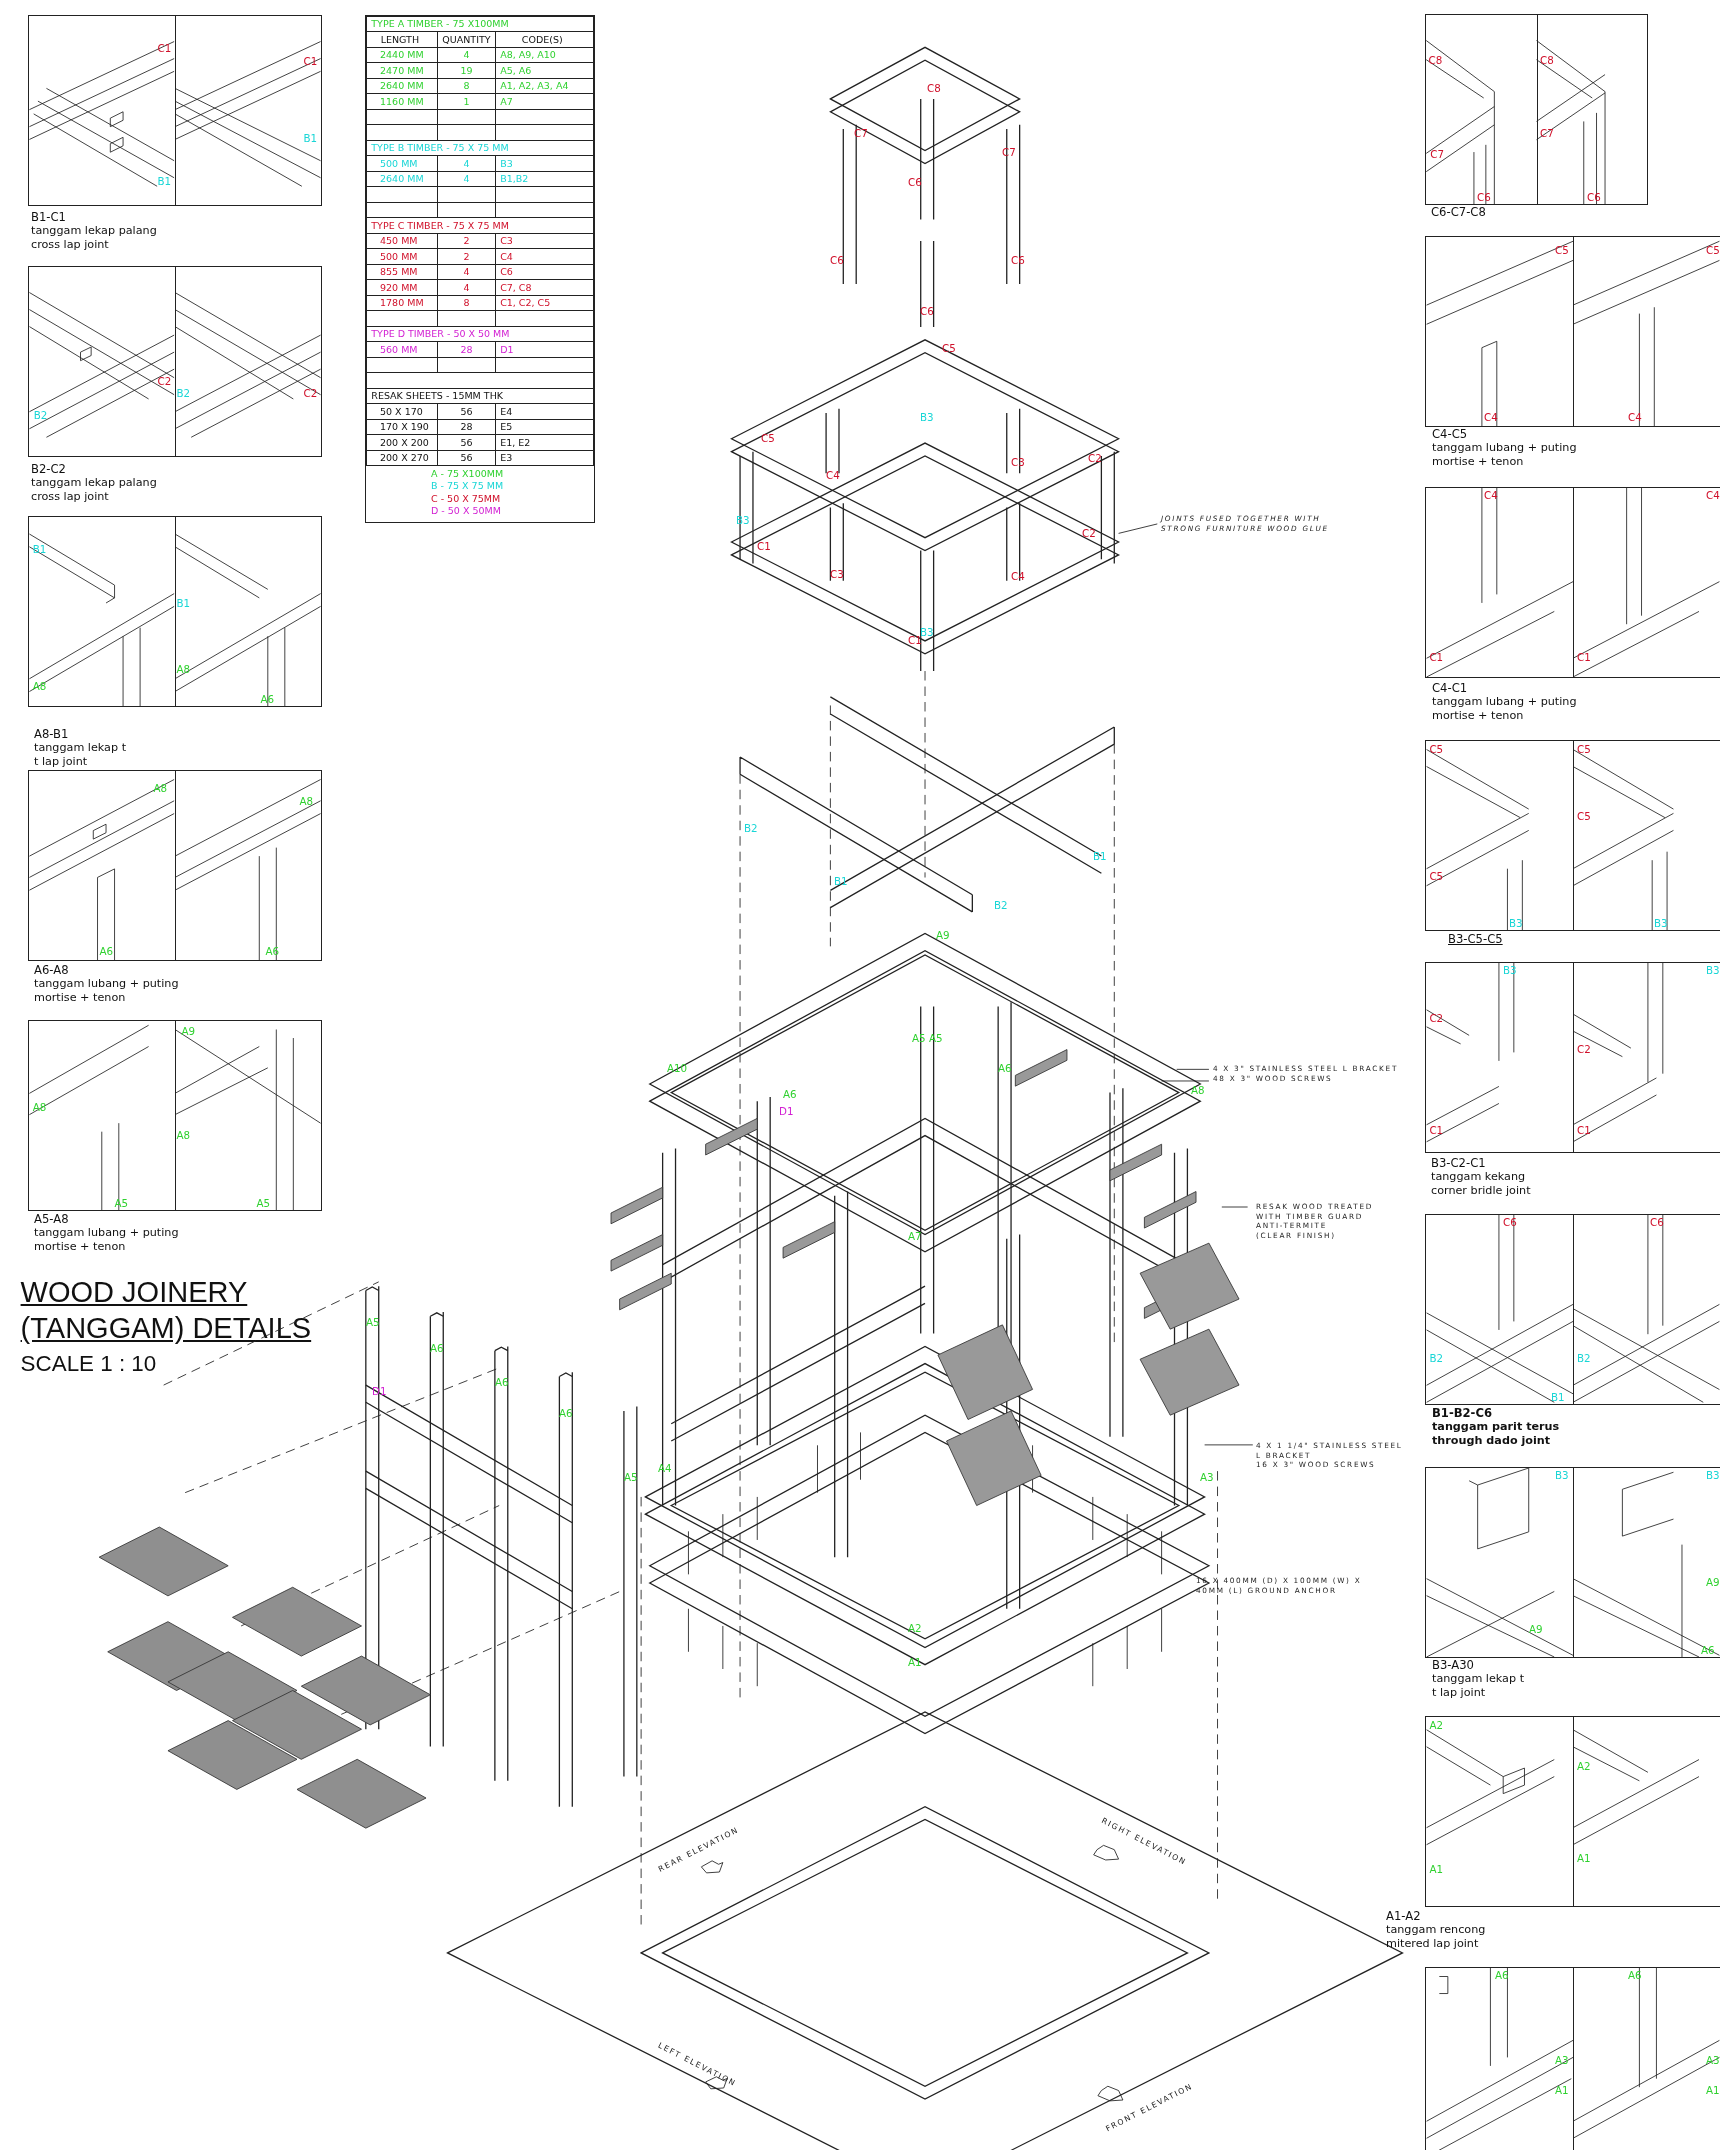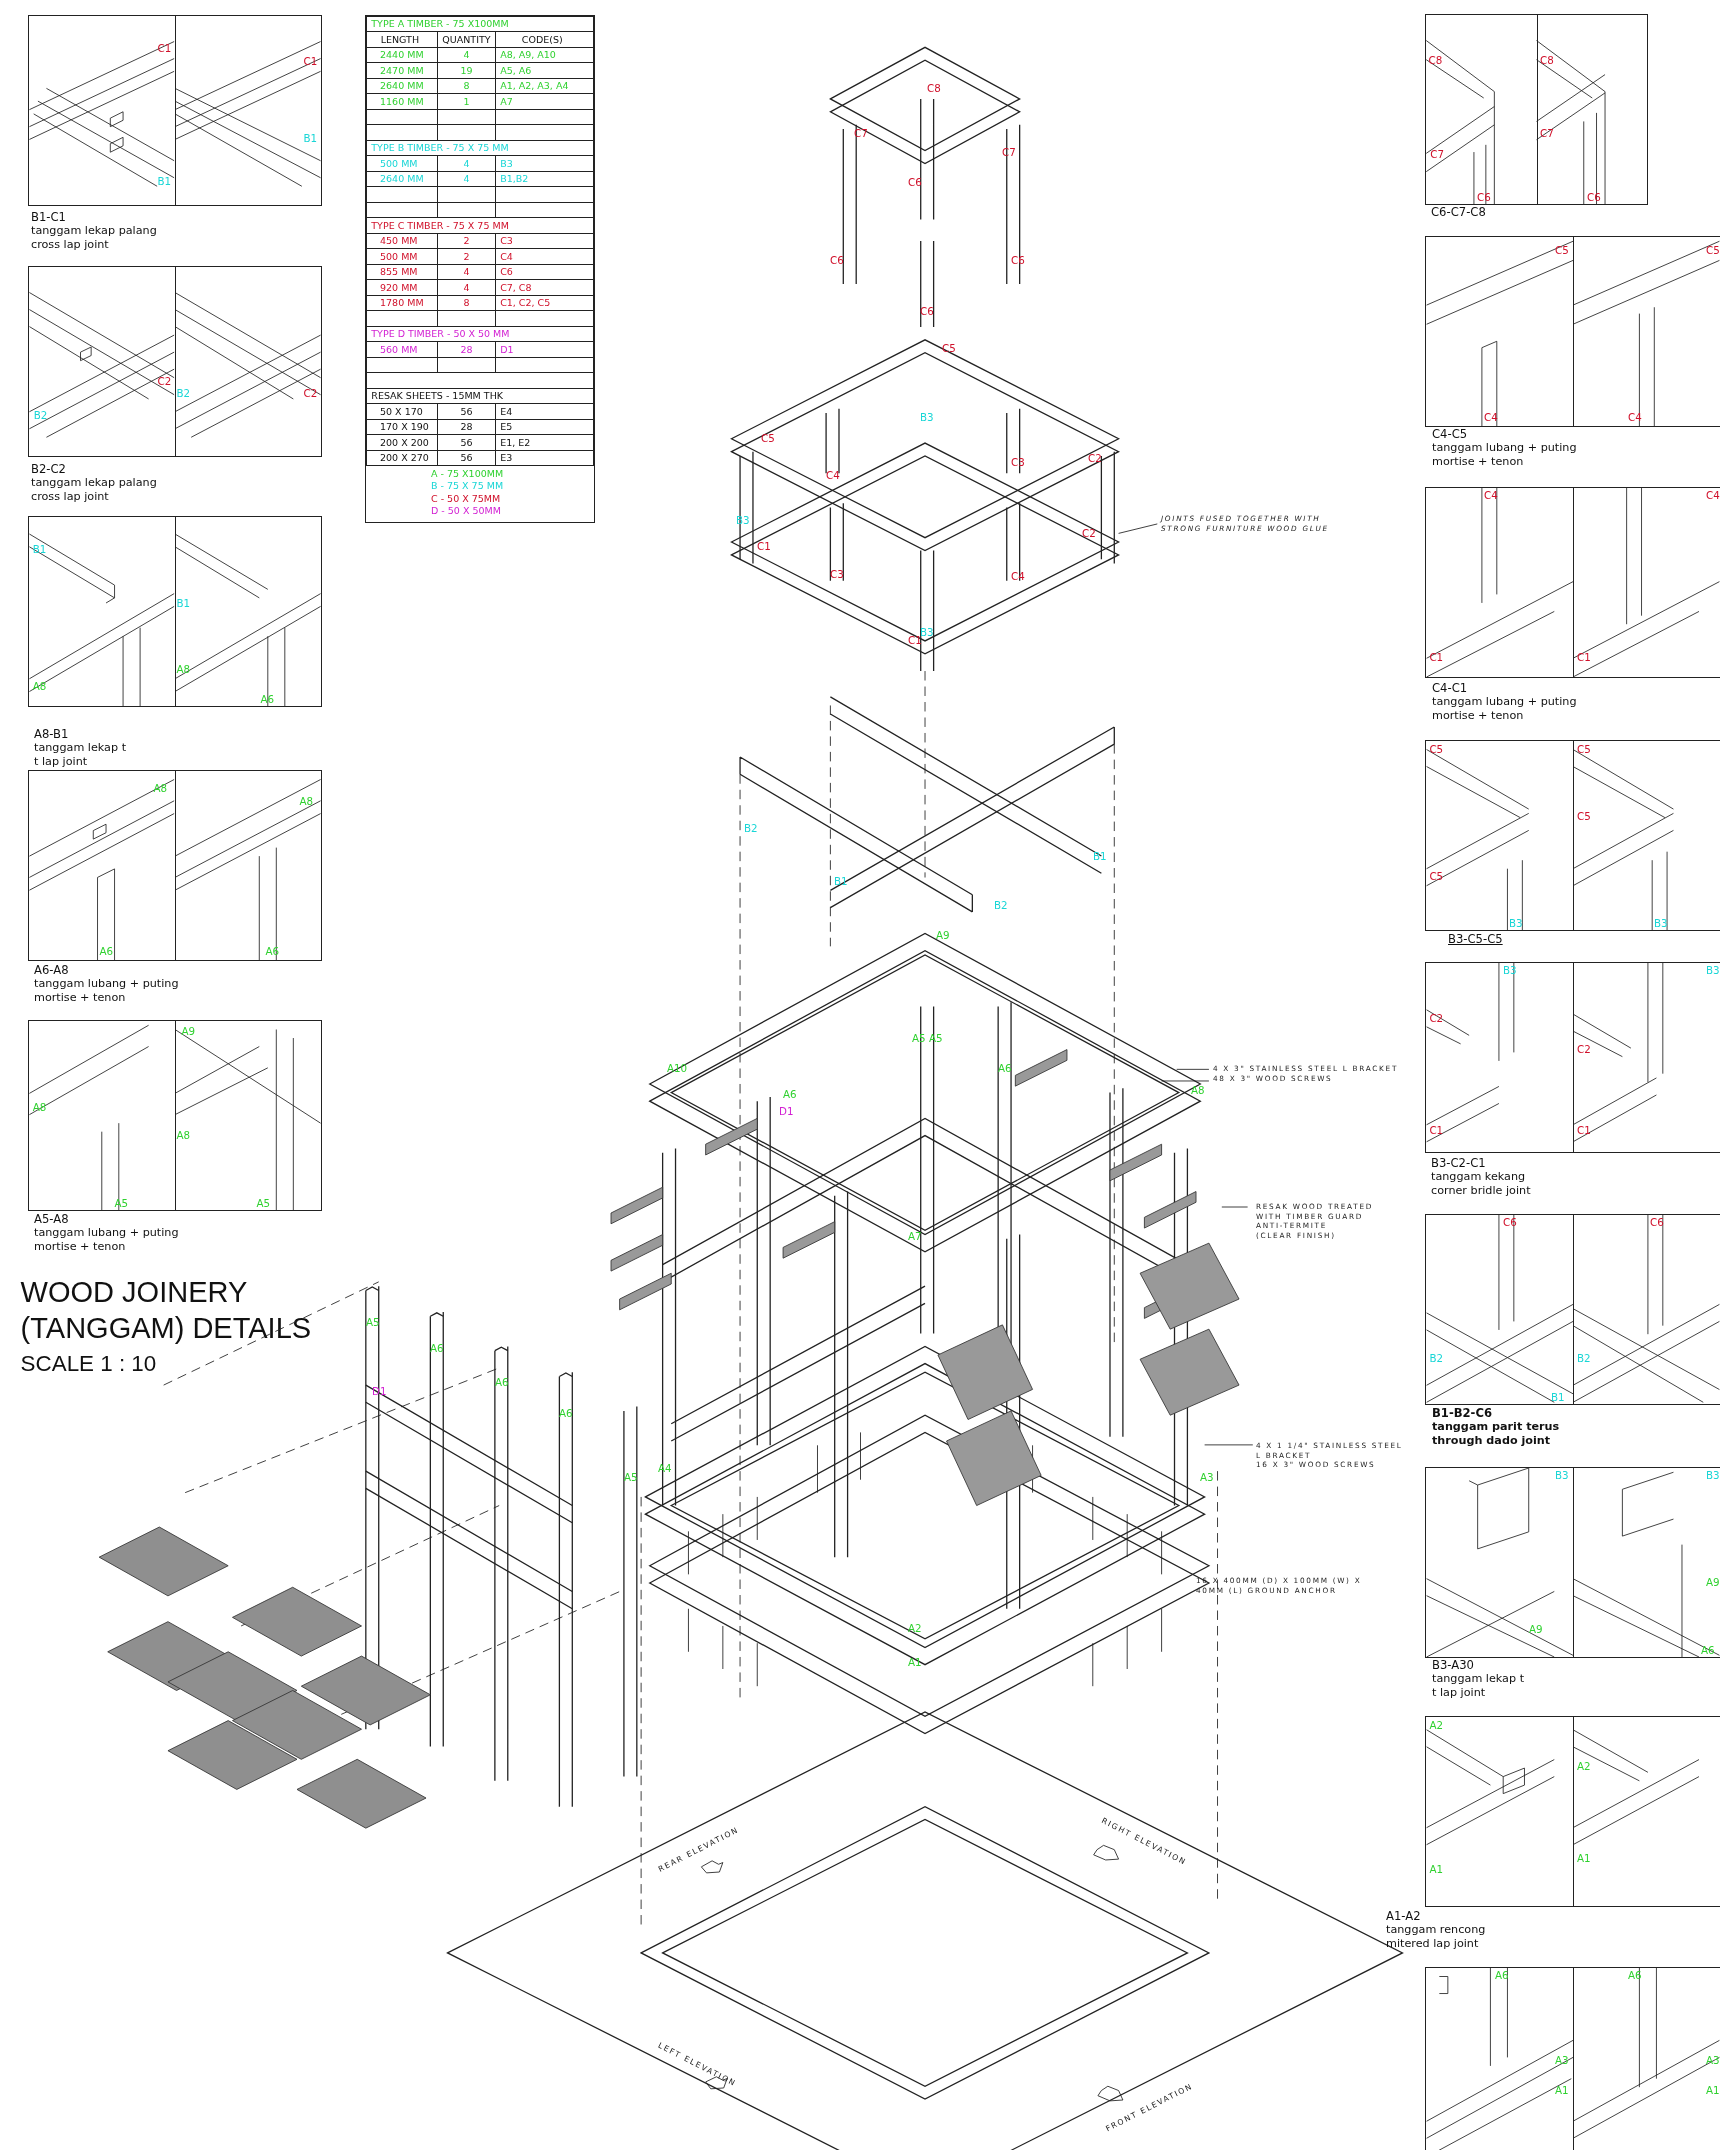--- a/index.html
+++ b/index.html
@@ -143,21 +143,21 @@
     <span class="tag green" style="left:148px;top:108px;">A8</span>
     <span class="tag green" style="left:86px;top:176px;">A5</span>
     <span class="tag green" style="left:228px;top:176px;">A5</span>
   </div>
   <div class="cap" style="left:34px;top:1213px;">
     <div class="code">A5-A8</div>
     <div>tanggam lubang + puting</div>
     <div>mortise + tenon</div>
   </div>
 
-  <div class="big-title" style="left:20.6px;top:1274px;">
+  <div class="big-title" style="left:20.6px;top:1274px;text-decoration:underline;">
     <div>WOOD JOINERY</div>
     <div>(TANGGAM) DETAILS</div>
   </div>
   <div class="scale" style="left:20.6px;top:1351px;text-align:center;">SCALE 1 : 10</div>
 </div>
 
 <div class="schedule">
   <table>
     <tbody>
         <tr>

